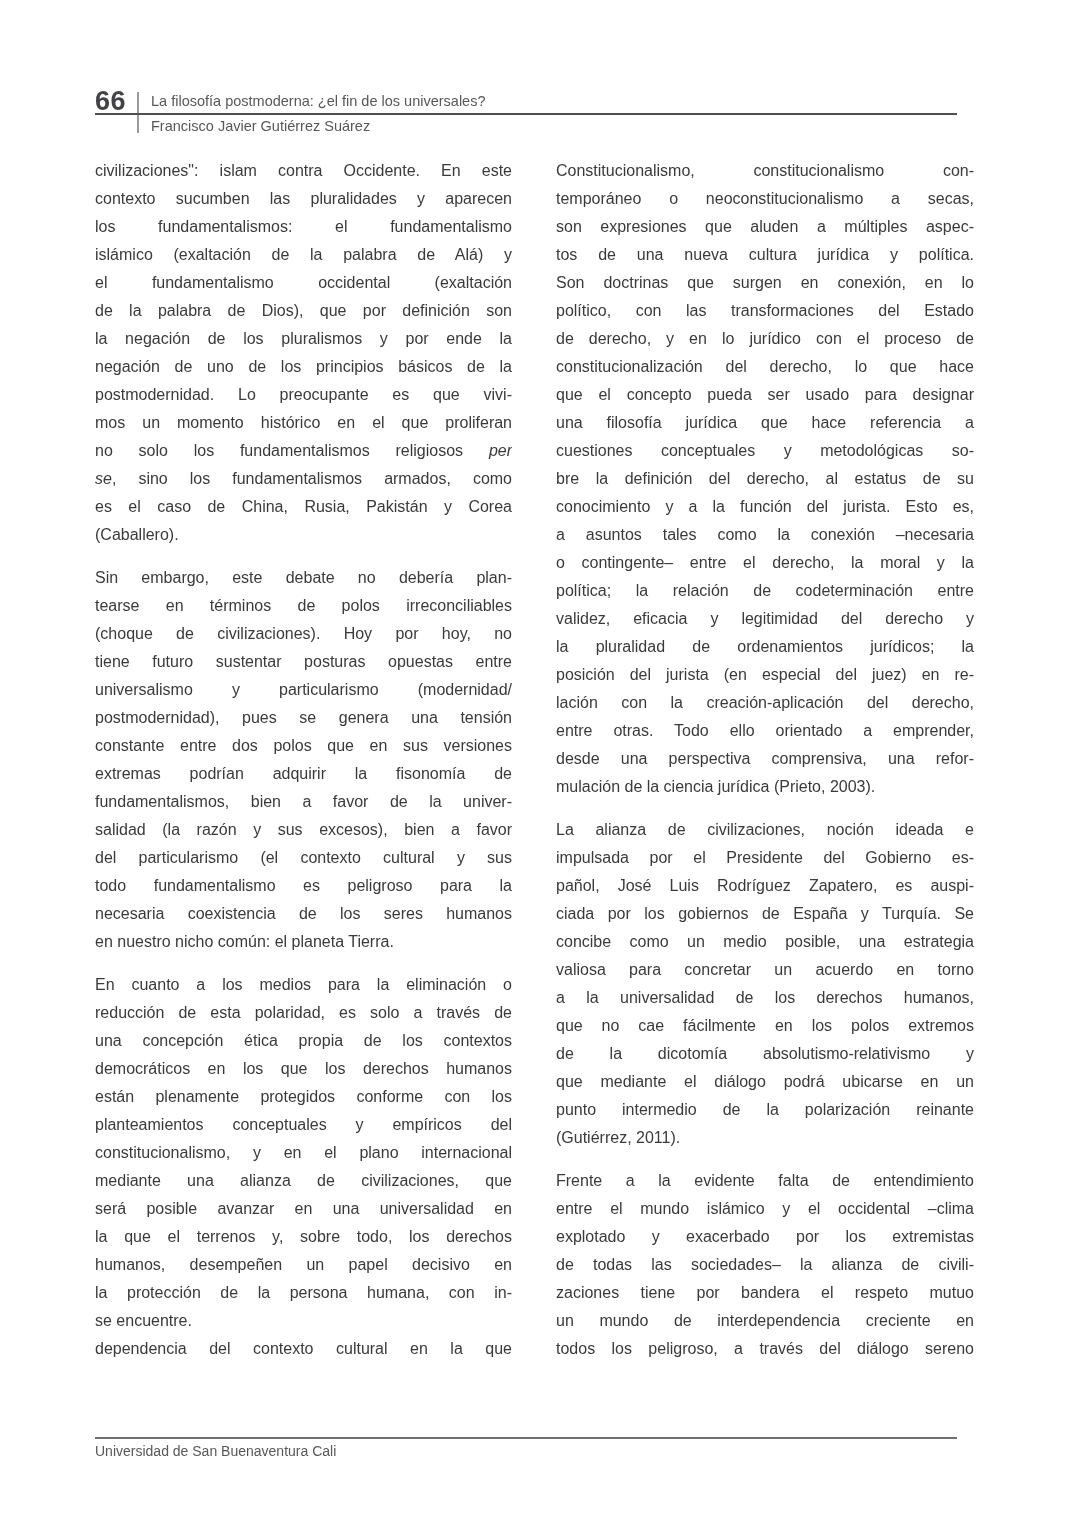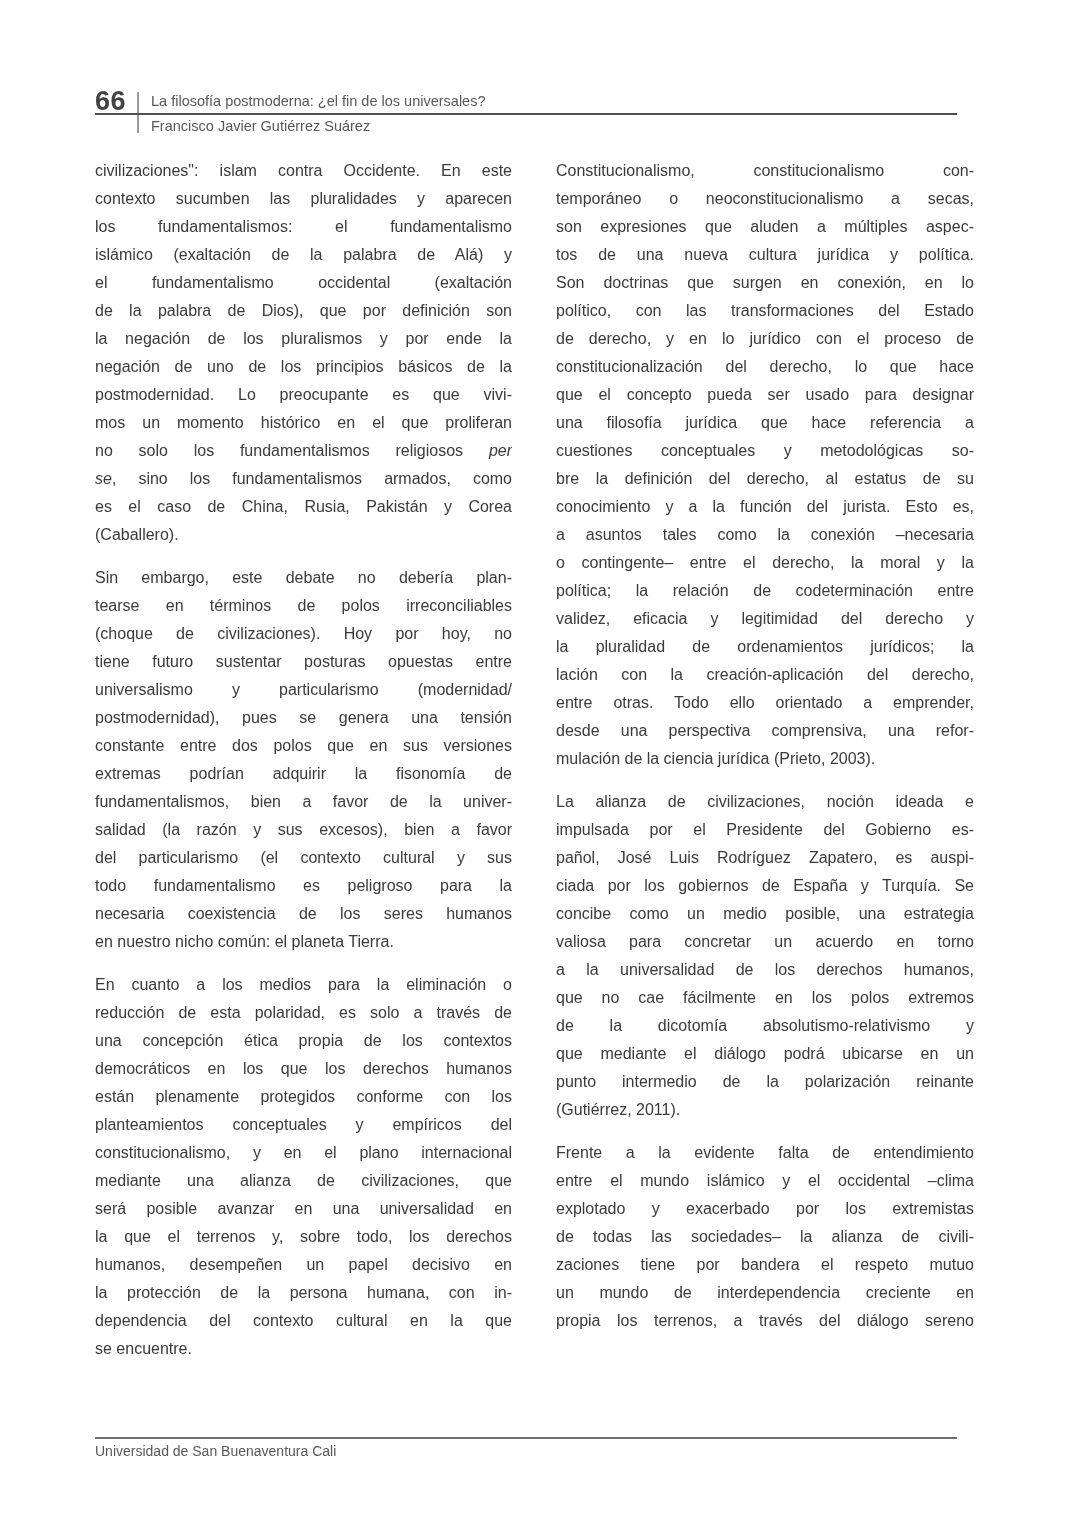--- a/index.html
+++ b/index.html
@@ -127,22 +127,22 @@
         <div class="line"><span>una concepción ética propia de los contextos</span></div>
         <div class="line"><span>democráticos en los que los derechos humanos</span></div>
         <div class="line"><span>están plenamente protegidos conforme con los</span></div>
         <div class="line"><span>planteamientos conceptuales y empíricos del</span></div>
         <div class="line"><span>constitucionalismo, y en el plano internacional</span></div>
         <div class="line"><span>mediante una alianza de civilizaciones, que</span></div>
         <div class="line"><span>será posible avanzar en una universalidad en</span></div>
         <div class="line"><span>la que el terrenos y, sobre todo, los derechos</span></div>
         <div class="line"><span>humanos, desempeñen un papel decisivo en</span></div>
         <div class="line"><span>la protección de la persona humana, con in-</span></div>
+        <div class="line last"><span>se encuentre.</span></div>
         <div class="line"><span>dependencia del contexto cultural en la que</span></div>
-        <div class="line last"><span>se encuentre.</span></div>
       </div>
     </div>
   <div class="column column-right">
       <div class="para">
         <div class="line"><span>Constitucionalismo, constitucionalismo con-</span></div>
         <div class="line"><span>temporáneo o neoconstitucionalismo a secas,</span></div>
         <div class="line"><span>son expresiones que aluden a múltiples aspec-</span></div>
         <div class="line"><span>tos de una nueva cultura jurídica y política.</span></div>
         <div class="line"><span>Son doctrinas que surgen en conexión, en lo</span></div>
         <div class="line"><span>político, con las transformaciones del Estado</span></div>
@@ -151,20 +151,21 @@
         <div class="line"><span>que el concepto pueda ser usado para designar</span></div>
         <div class="line"><span>una filosofía jurídica que hace referencia a</span></div>
         <div class="line"><span>cuestiones conceptuales y metodológicas so-</span></div>
         <div class="line"><span>bre la definición del derecho, al estatus de su</span></div>
         <div class="line"><span>conocimiento y a la función del jurista. Esto es,</span></div>
         <div class="line"><span>a asuntos tales como la conexión –necesaria</span></div>
         <div class="line"><span>o contingente– entre el derecho, la moral y la</span></div>
         <div class="line"><span>política; la relación de codeterminación entre</span></div>
         <div class="line"><span>validez, eficacia y legitimidad del derecho y</span></div>
         <div class="line"><span>la pluralidad de ordenamientos jurídicos; la</span></div>
+        <div class="line"><span>posición del jurista (en especial del juez) en re-</span></div>
         <div class="line"><span>lación con la creación-aplicación del derecho,</span></div>
         <div class="line"><span>entre otras. Todo ello orientado a emprender,</span></div>
         <div class="line"><span>desde una perspectiva comprensiva, una refor-</span></div>
         <div class="line last"><span>mulación de la ciencia jurídica (Prieto, 2003).</span></div>
       </div>
       <div class="para">
         <div class="line"><span>La alianza de civilizaciones, noción ideada e</span></div>
         <div class="line"><span>impulsada por el Presidente del Gobierno es-</span></div>
         <div class="line"><span>pañol, José Luis Rodríguez Zapatero, es auspi-</span></div>
         <div class="line"><span>ciada por los gobiernos de España y Turquía. Se</span></div>
@@ -177,20 +178,20 @@
         <div class="line"><span>punto intermedio de la polarización reinante</span></div>
         <div class="line last"><span>(Gutiérrez, 2011).</span></div>
       </div>
       <div class="para">
         <div class="line"><span>Frente a la evidente falta de entendimiento</span></div>
         <div class="line"><span>entre el mundo islámico y el occidental –clima</span></div>
         <div class="line"><span>explotado y exacerbado por los extremistas</span></div>
         <div class="line"><span>de todas las sociedades– la alianza de civili-</span></div>
         <div class="line"><span>zaciones tiene por bandera el respeto mutuo</span></div>
         <div class="line"><span>un mundo de interdependencia creciente en</span></div>
-        <div class="line"><span>propia los terrenos, a través del diálogo sereno</span></div>
+        <div class="line"><span>todos los peligroso, a través del diálogo sereno</span></div>
       </div>
     </div>
 
   <div class="footer-hrule"></div>
   <div class="footer-institution">Universidad de San Buenaventura Cali</div>
 
 </div>
 
 </body></html>

